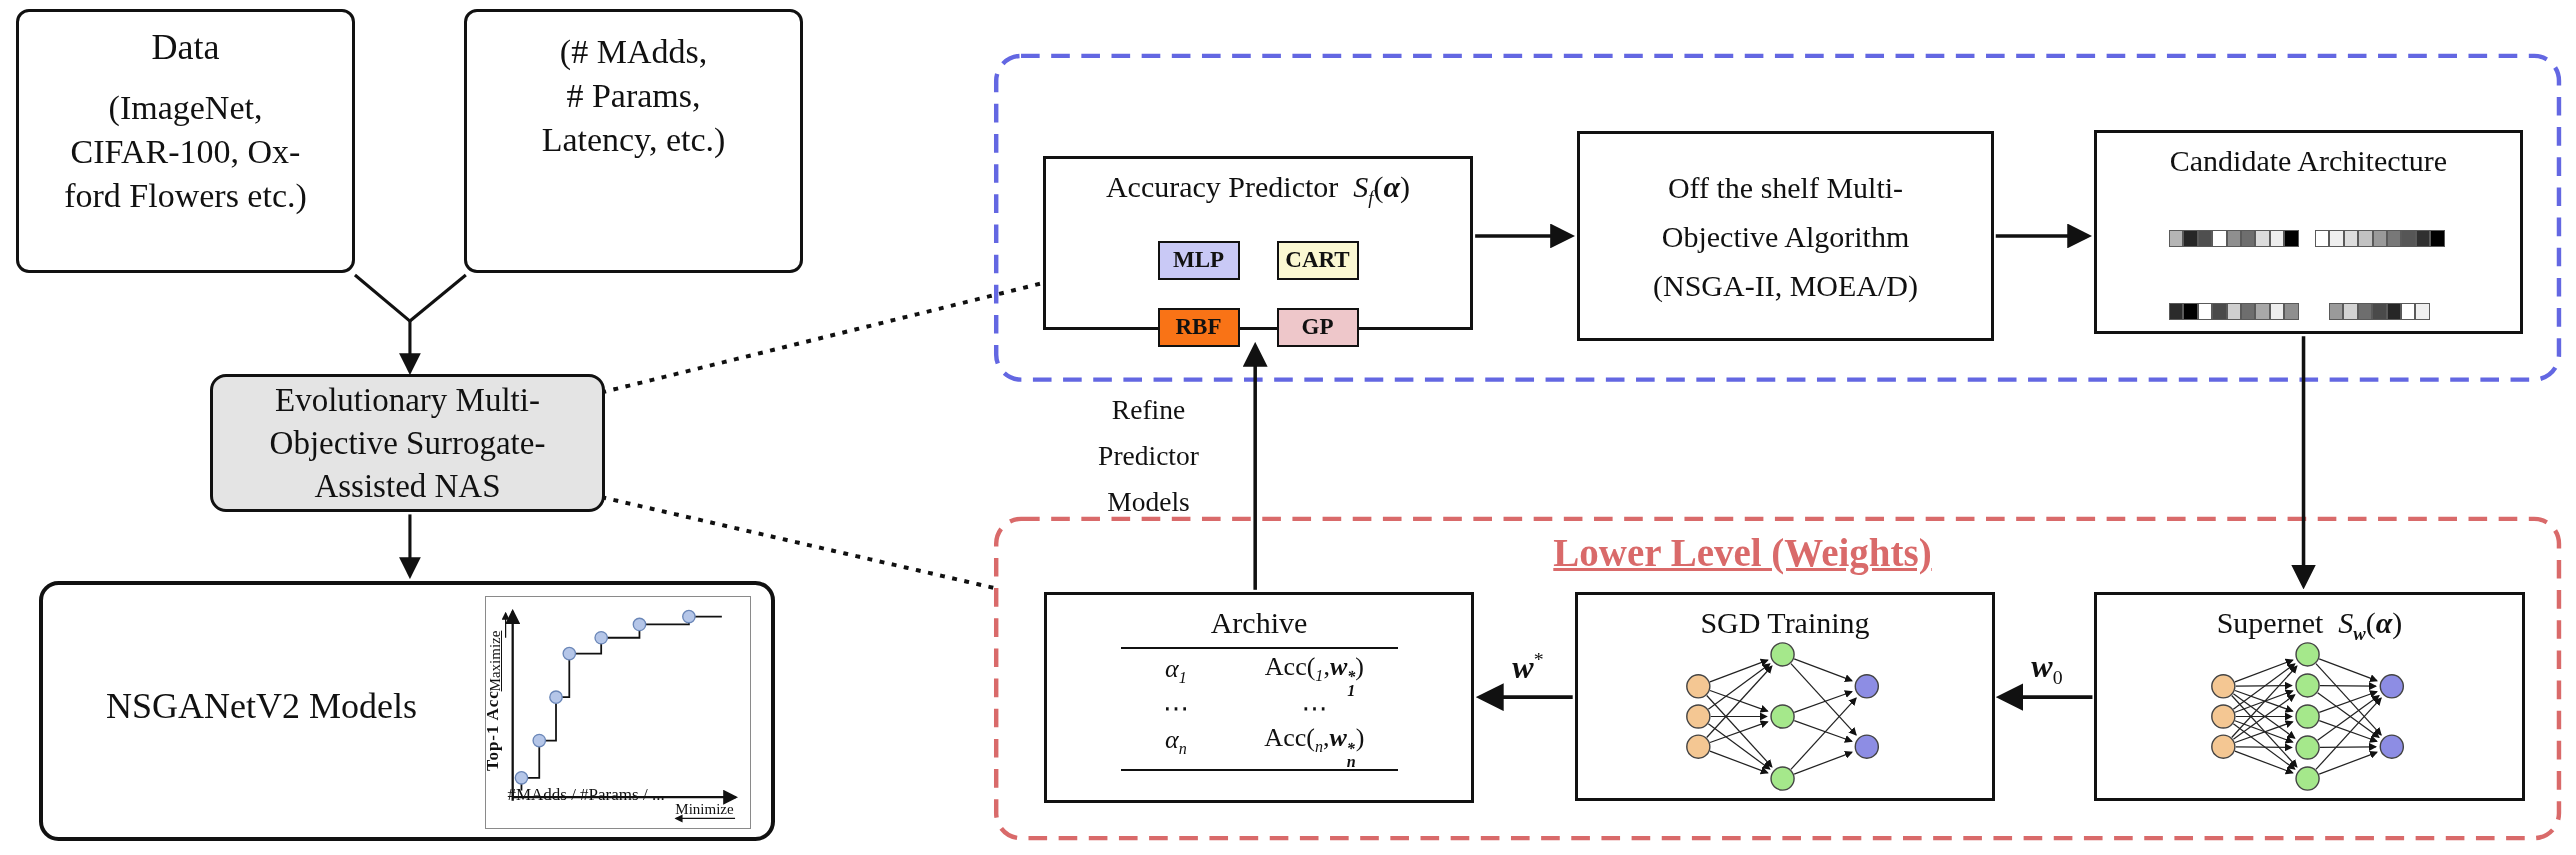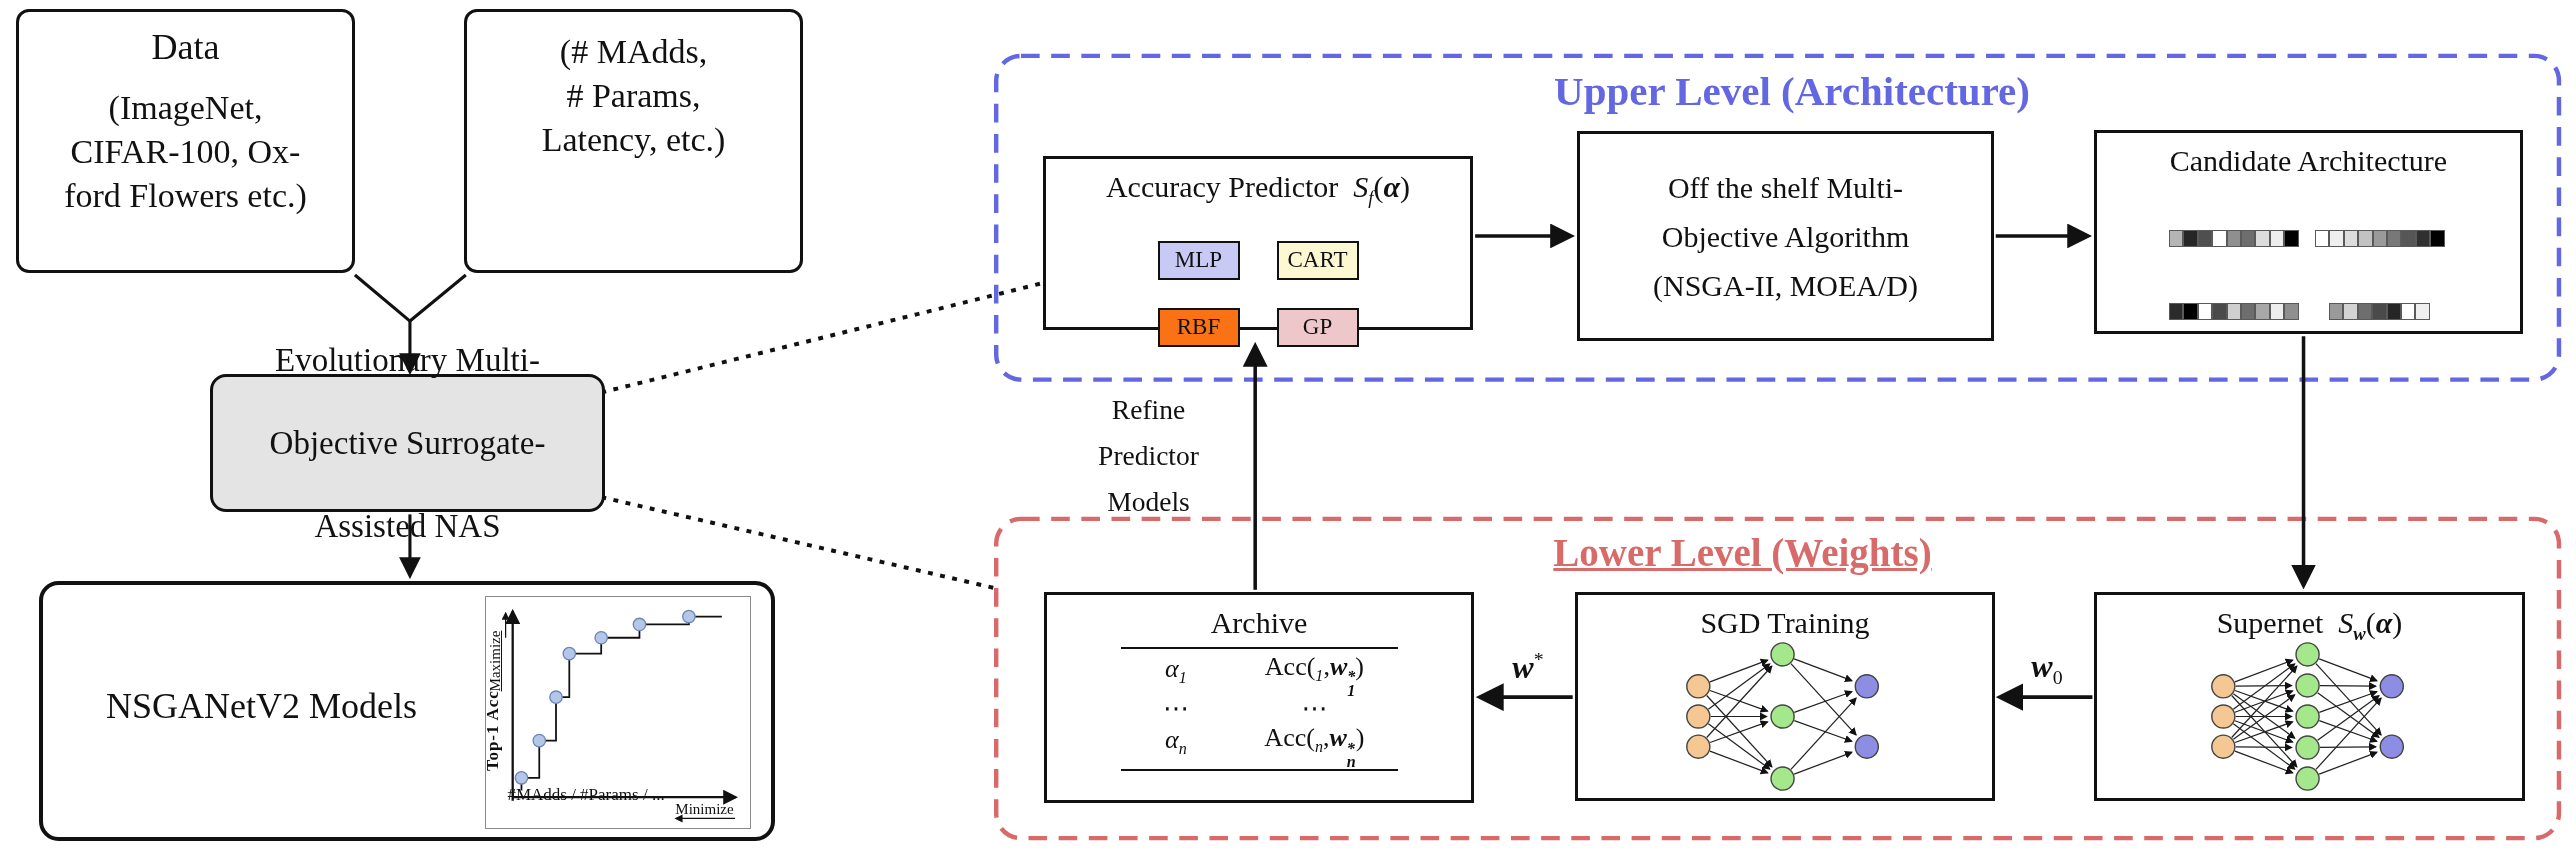--- a/index.html
+++ b/index.html
@@ -8,40 +8,40 @@
   svg.overlay{position:absolute;left:0;top:0;z-index:1;}
   .box{position:absolute;background:#fff;border:3.5px solid #111;box-sizing:border-box;z-index:2;}
   .rbox{border-radius:13px;}
   .box-title{text-align:center;font-size:30px;margin-top:10.6px;}
   
   .data-box{left:16px;top:9px;width:339px;height:264px;}
   .objectives-box{left:464px;top:9px;width:339px;height:264px;}
   .io-title{font-size:36px;text-align:center;margin-top:14px;}
   .io-body{font-size:34px;text-align:center;margin-top:18px;line-height:44px;}
   .emo-box{left:210px;top:374px;width:395px;height:138px;background:#e4e4e4;border-radius:16px;
-           display:flex;flex-direction:column;justify-content:center;font-size:33px;line-height:43px;text-align:center;gap:40px;}
+           display:flex;flex-direction:column;justify-content:center;font-size:33px;line-height:43px;text-align:center;}
   .models-box{left:39px;top:581px;width:736px;height:260px;border-radius:19.5px;border-width:4.4px;}
   .models-label{position:absolute;left:53px;top:685px;width:417px;text-align:center;font-size:36px;z-index:3;}
   
   .plot-box{position:absolute;left:485px;top:596px;width:266px;height:233px;border:1.3px solid #8a8a8a;
             box-sizing:border-box;background:#fff;z-index:3;}
   .plot-box svg{position:absolute;left:0;top:0;}
   .lbl-rot{position:absolute;transform:rotate(-90deg);text-align:center;white-space:nowrap;}
   .lbl-top1{left:-64px;top:124px;width:142px;height:19.5px;font-size:17px;font-weight:bold;letter-spacing:0.9px;}
   .lbl-max{left:-43px;top:55px;width:106px;height:18px;font-size:15px;text-decoration:underline;}
   .lbl-xaxis{position:absolute;left:7px;top:188px;width:186px;text-align:center;font-size:17px;}
   .lbl-min{position:absolute;left:174px;top:204px;width:89px;text-align:center;font-size:15px;}
   
   .level-title{position:absolute;font-weight:bold;z-index:2;}
   .upper-title{left:1539px;top:67px;width:506px;font-size:41px;text-align:center;}
   .lower-title{left:1552px;top:530px;width:381px;font-size:39px;text-align:center;text-decoration:underline;}
   
   .accpred-box{left:1043px;top:131px;width:430px;height:174px;margin-top:25px;}
   .chip-rows{display:flex;flex-direction:column;align-items:center;gap:28px;margin-top:32px;}
-  .chip-row{display:flex;gap:37px;}
+  .chip-row{display:flex;gap:37px;font-weight:bold;}
   .chip{width:82px;height:39px;border:2.7px solid #111;box-sizing:border-box;text-align:center;
         font-size:23px;line-height:34px;}
   .moea-box{left:1577px;top:131px;width:417px;height:210px;display:flex;flex-direction:column;
             justify-content:center;text-align:center;font-size:30px;line-height:49px;}
   .cand-box{left:2094px;top:130px;width:429px;height:204px;}
   .strip{position:absolute;display:flex;}
   .strip .cell{width:12.4px;height:15px;border:0.9px solid #5a5a5a;}
   .strip1{left:72px;top:97px;}  .strip2{left:218px;top:97px;}
   .strip3{left:72px;top:170px;}  .strip4{left:232px;top:170px;}
   
@@ -142,21 +142,20 @@
         <circle cx="129.9" cy="46.0" r="7" fill="#b5c6e8" stroke="#6b87b8" stroke-width="1.5"></circle>
         <circle cx="173.1" cy="31.0" r="7" fill="#b5c6e8" stroke="#6b87b8" stroke-width="1.5"></circle>
         <circle cx="228.9" cy="22.1" r="7" fill="#b5c6e8" stroke="#6b87b8" stroke-width="1.5"></circle>
       </svg>
     <div class="lbl-rot lbl-top1">Top-1 Acc</div>
     <div class="lbl-rot lbl-max">Maximize</div>
     <div class="lbl-xaxis">#MAdds / #Params / ...</div>
     <div class="lbl-min">Minimize</div>
   </div>
 
-  <div class="level-title upper-title" style="color: rgb(99, 103, 226);">Upper Level (Architecture)</div>
   <div class="level-title lower-title" style="color: rgb(217, 106, 106);">Lower Level (Weights)</div>
 
   <div class="box accpred-box">
     <div class="box-title">
       <span>Accuracy Predictor</span>&nbsp;
       <span class="scr">S</span><sub class="mi">f</sub><span>(</span><span class="mbf">α</span><span>)</span>
     </div>
     <div class="chip-rows">
       <div class="chip-row">
         <div class="chip" style="background: rgb(201, 201, 246);"><span>MLP</span></div>

